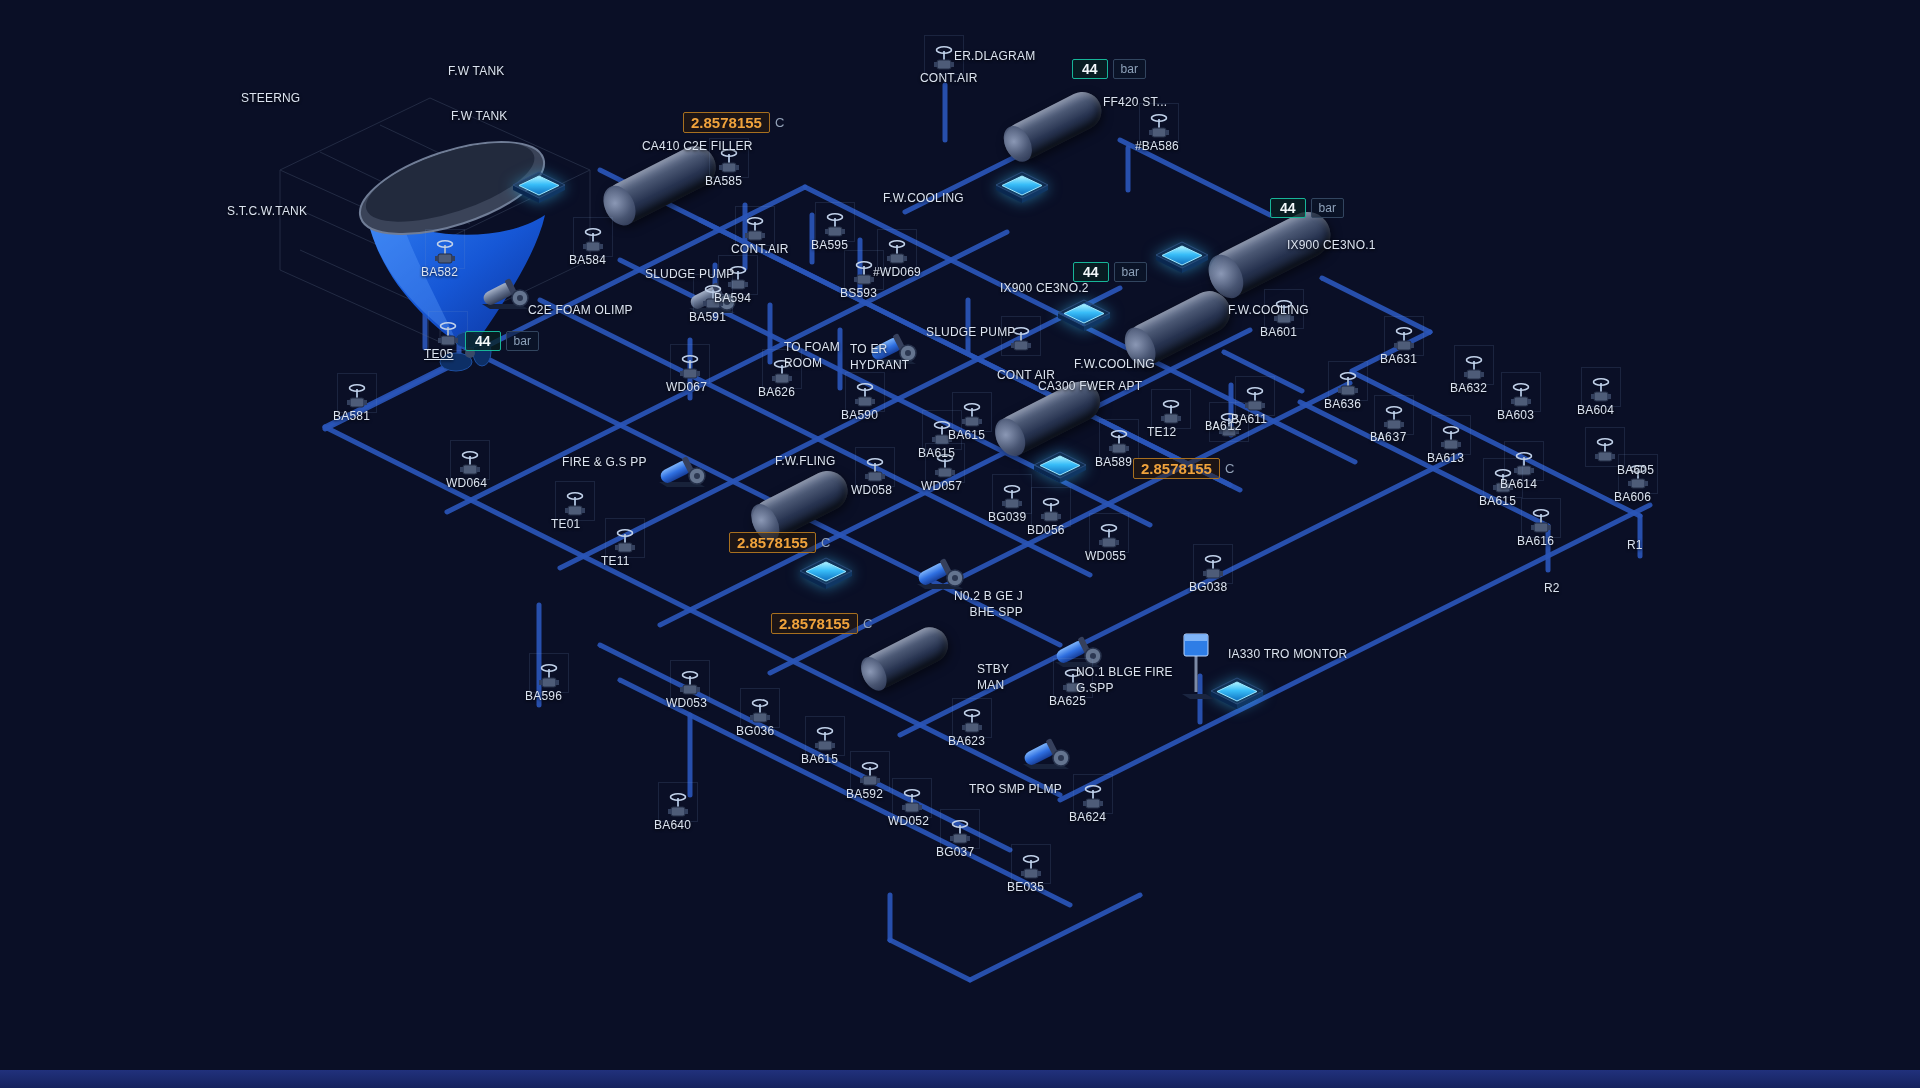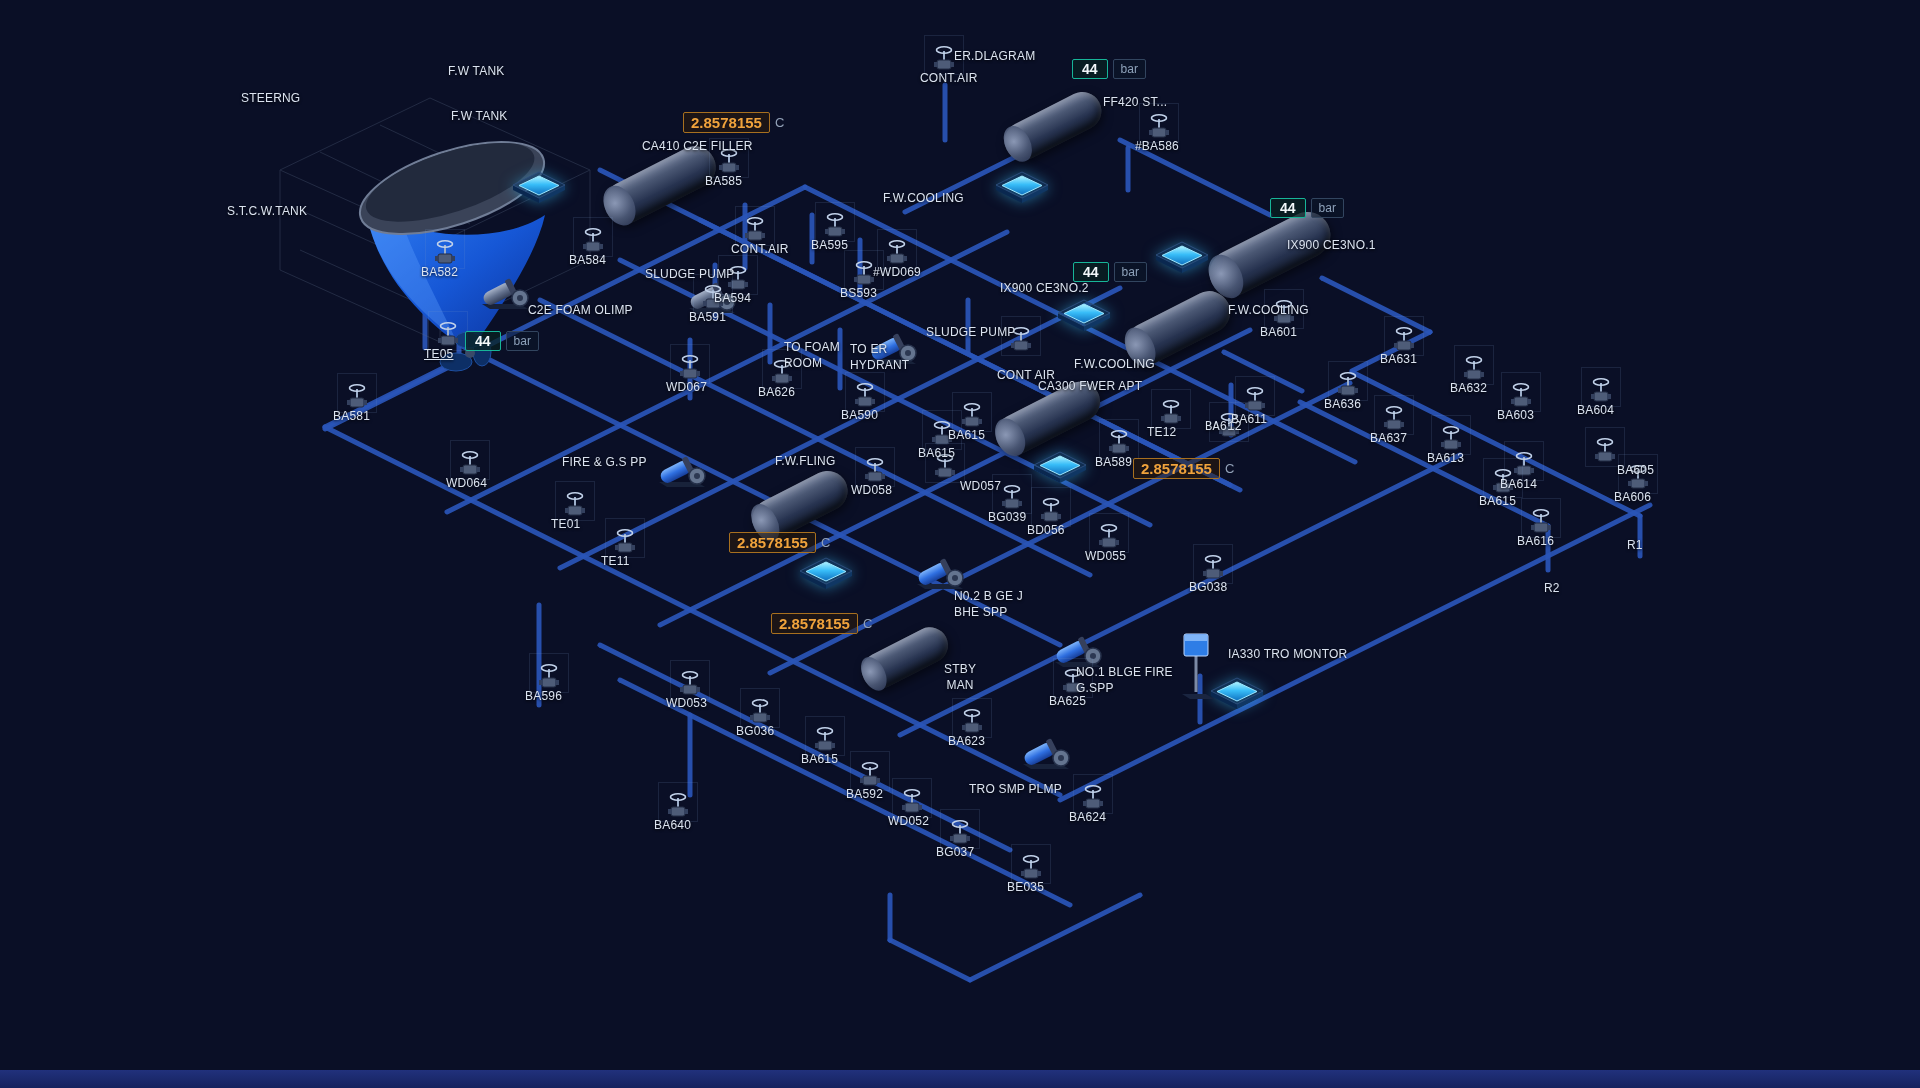--- a/index.html
+++ b/index.html
@@ -803,47 +803,47 @@
       <div class="lbl" style="left: 666px; top: 380px;">WD067</div>
       <div class="lbl" style="left: 758px; top: 385px;">BA626</div>
       <div class="lbl" style="left: 333px; top: 409px;">BA581</div>
       <div class="lbl" style="left: 841px; top: 408px;">BA590</div>
       <div class="lbl" style="left: 1324px; top: 397px;">BA636</div>
       <div class="lbl" style="left: 1231px; top: 412px;">BA611</div>
       <div class="lbl" style="left: 1497px; top: 408px;">BA603</div>
       <div class="lbl" style="left: 1577px; top: 403px;">BA604</div>
       <div class="lbl" style="left: 1147px; top: 425px;">TE12</div>
       <div class="lbl" style="left: 948px; top: 428px;">BA615</div>
-      <div class="lbl" style="left: 1370px; top: 431px;">BA637</div>
+      <div class="lbl" style="left: 1370px; top: 431px; font-family: Liberation Mono, monospace;">BA637</div>
       <div class="lbl" style="left: 1205px; top: 420px; font-family: Liberation Mono, monospace;">BA612</div>
       <div class="lbl" style="left: 918px; top: 446px;">BA615</div>
       <div class="lbl" style="left: 562px; top: 455px;">FIRE &amp; G.S PP</div>
       <div class="lbl" style="left: 775px; top: 454px;">F.W.FLING</div>
       <div class="lbl" style="left: 1095px; top: 455px;">BA589</div>
       <div class="lbl" style="left: 1427px; top: 451px;">BA613</div>
       <div class="lbl" style="left: 446px; top: 476px;">WD064</div>
       <div class="lbl" style="left: 851px; top: 483px;">WD058</div>
-      <div class="lbl" style="left: 921px; top: 479px; margin-left: 39px;">WD057</div>
+      <div class="lbl" style="left: 921px; top: 479px;">WD057</div>
       <div class="lbl" style="left: 1581px; top: 463px; margin-left: 36px;">BA605</div>
       <div class="lbl" style="left: 1500px; top: 477px;">BA614</div>
       <div class="lbl" style="left: 1479px; top: 494px;">BA615</div>
       <div class="lbl" style="left: 1614px; top: 490px;">BA606</div>
       <div class="lbl" style="left: 551px; top: 517px;">TE01</div>
       <div class="lbl" style="left: 988px; top: 510px;">BG039</div>
       <div class="lbl" style="left: 1027px; top: 523px;">BD056</div>
       <div class="lbl" style="left: 1517px; top: 534px;">BA616</div>
       <div class="lbl" style="left: 1627px; top: 538px;">R1</div>
       <div class="lbl" style="left: 601px; top: 554px;">TE11</div>
       <div class="lbl" style="left: 1085px; top: 549px;">WD055</div>
       <div class="lbl" style="left: 1189px; top: 580px;">BG038</div>
       <div class="lbl" style="left: 1544px; top: 581px;">R2</div>
-      <div class="lbl" style="left: 954px; top: 589px;">N0.2 B GE J
+      <div class="lbl" style="left: 954px; top: 589px; text-align: right;">N0.2 B GE J
 BHE SPP</div>
       <div class="lbl" style="left: 1228px; top: 647px;">IA330 TRO MONTOR</div>
-      <div class="lbl" style="left: 944px; top: 662px; text-align: center;">STBY
+      <div class="lbl" style="left: 977px; top: 662px;">STBY
 MAN</div>
       <div class="lbl" style="left: 1076px; top: 665px;">NO.1 BLGE FIRE
 G.SPP</div>
       <div class="lbl" style="left: 525px; top: 689px;">BA596</div>
       <div class="lbl" style="left: 1049px; top: 694px;">BA625</div>
       <div class="lbl" style="left: 666px; top: 696px;">WD053</div>
       <div class="lbl" style="left: 736px; top: 724px;">BG036</div>
       <div class="lbl" style="left: 948px; top: 734px;">BA623</div>
       <div class="lbl" style="left: 801px; top: 752px;">BA615</div>
       <div class="lbl" style="left: 969px; top: 782px;">TRO SMP PLMP</div>

